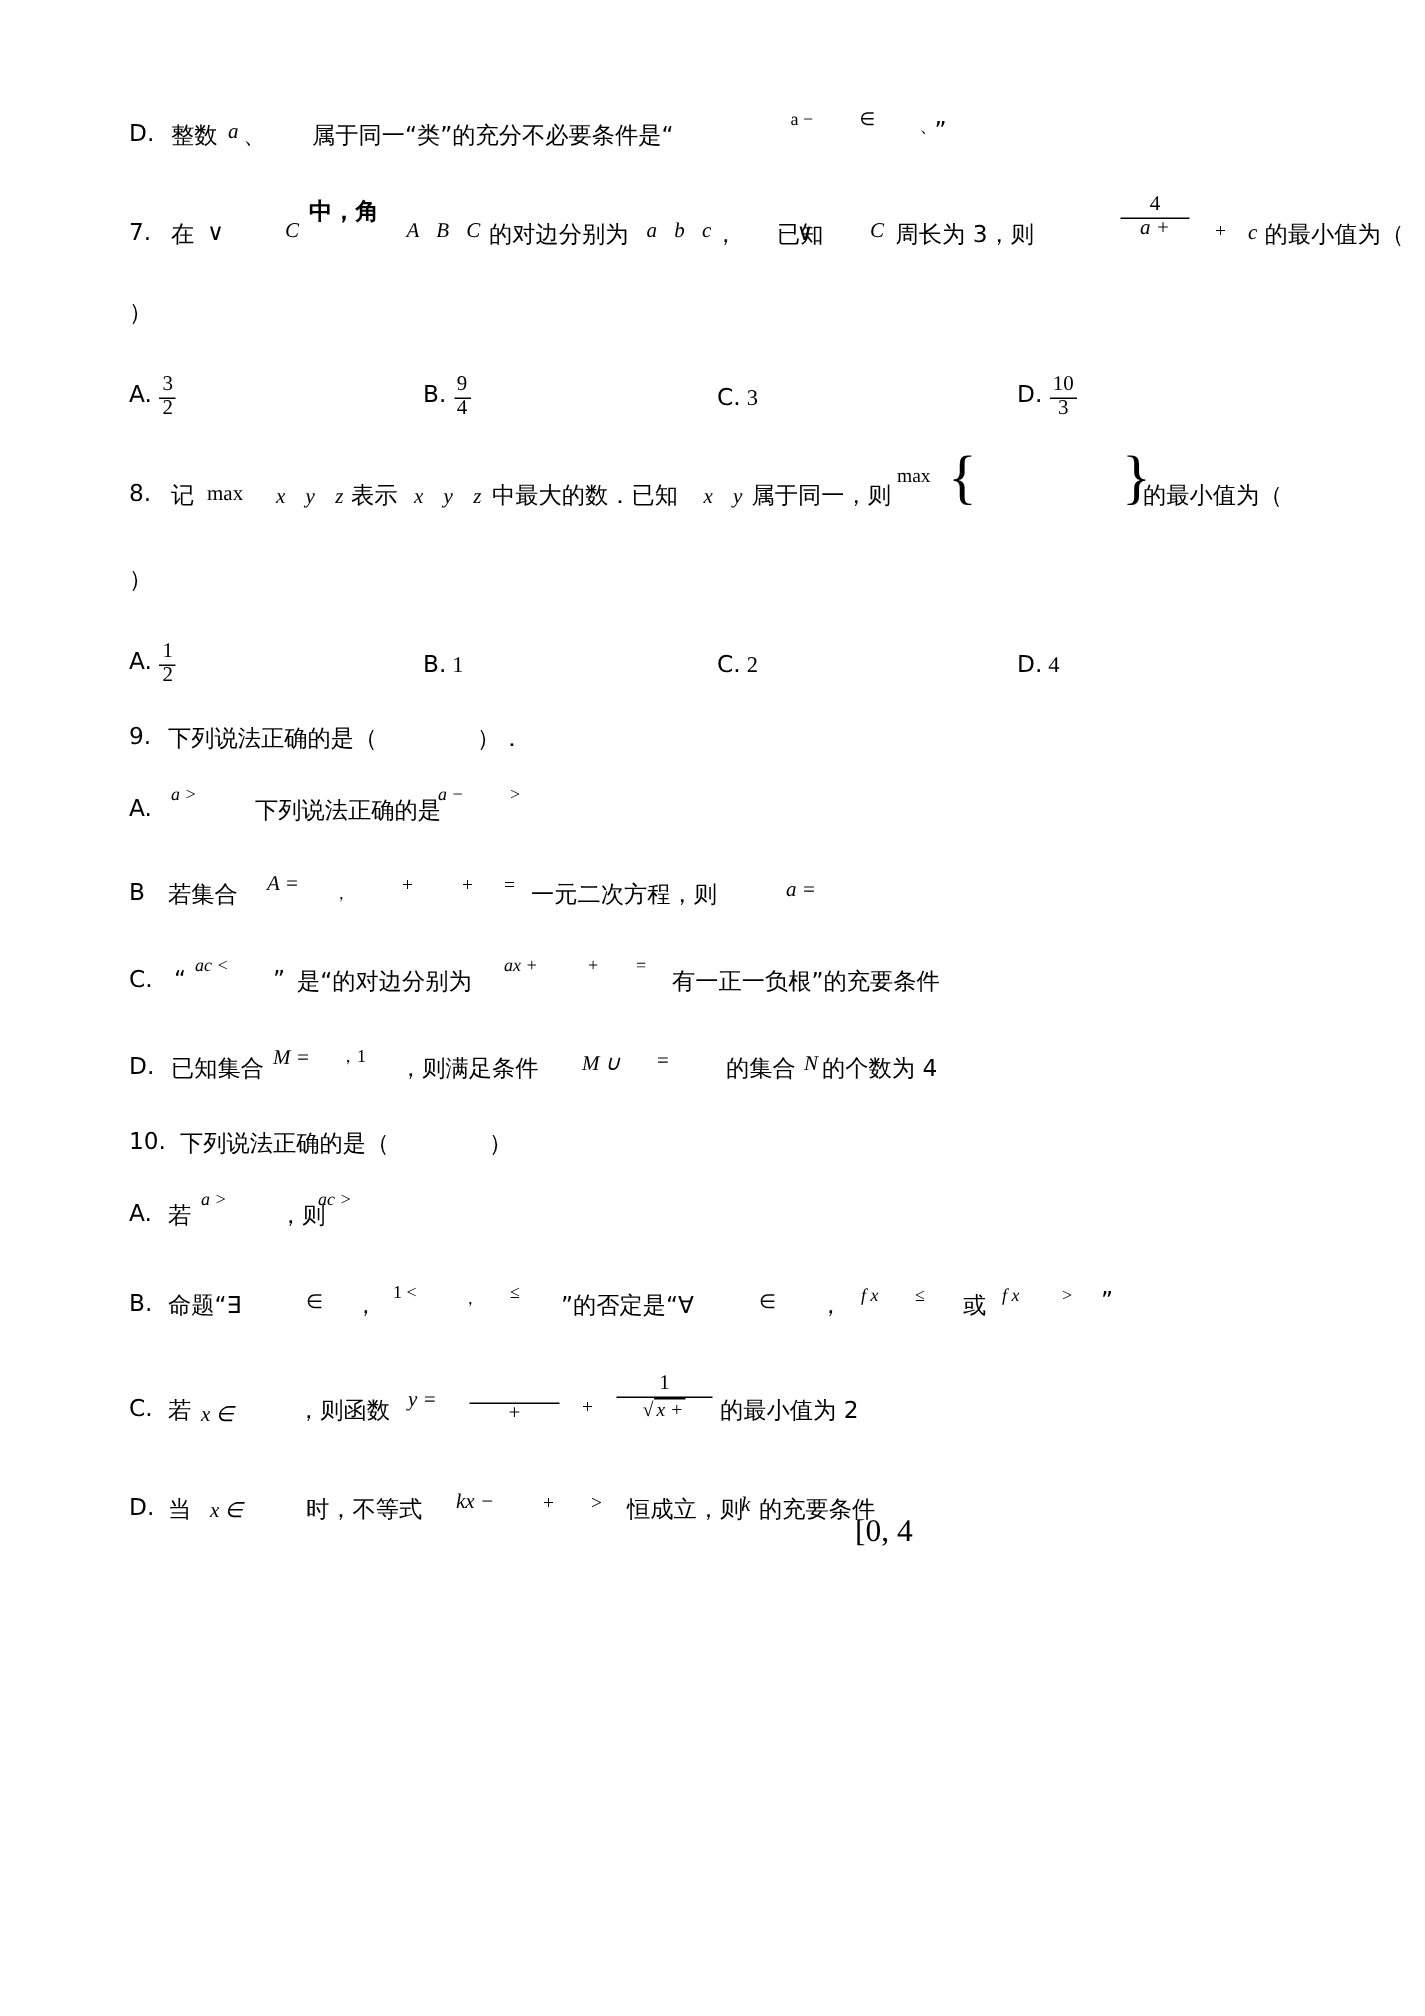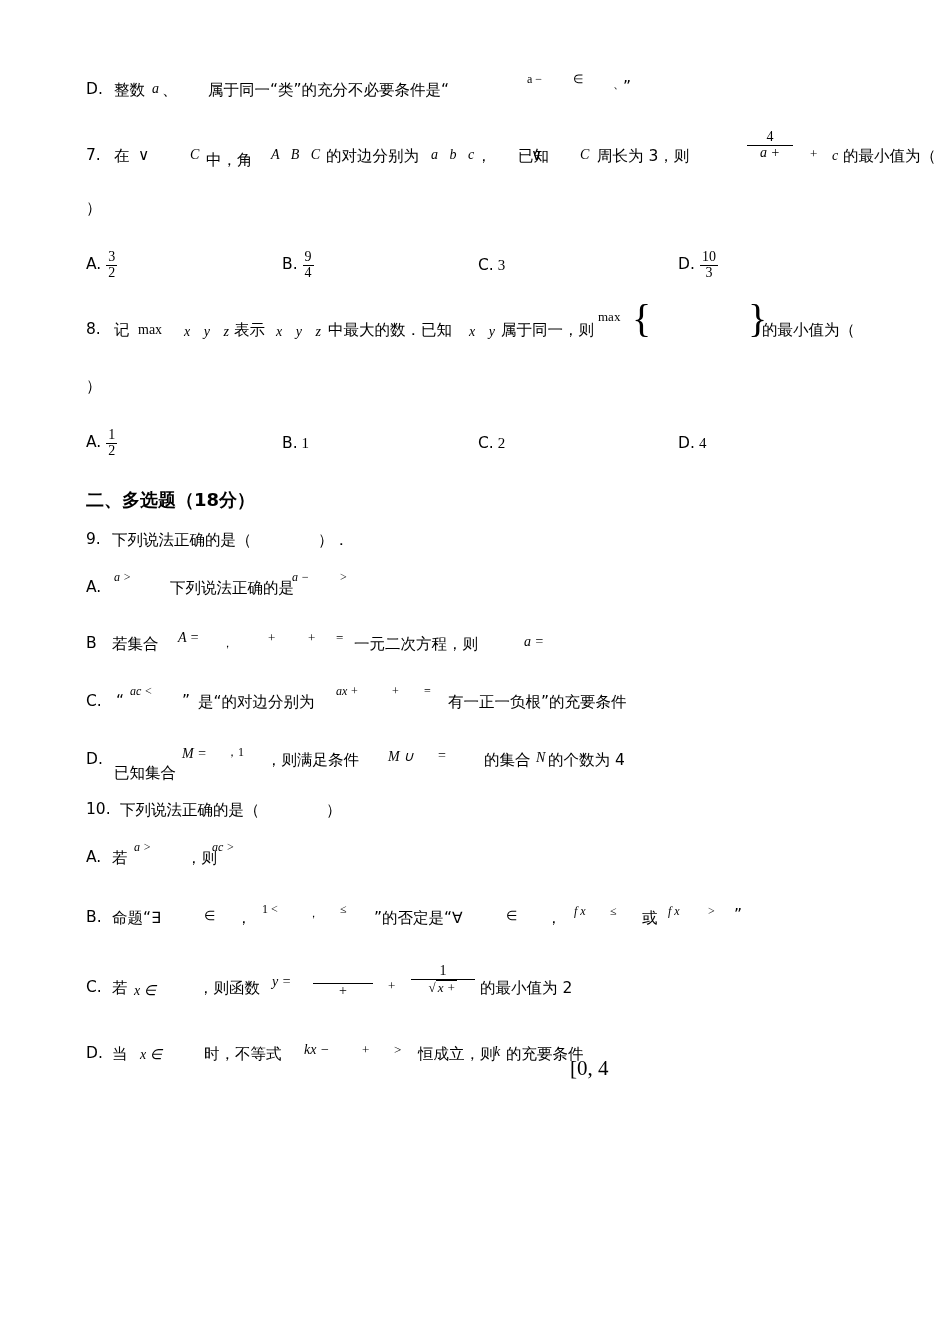--- a/index.html
+++ b/index.html
@@ -83,21 +83,21 @@
       <span class="abs mn" style="left:487px; top:8px; font-size:12px;">∈</span>
       <span class="abs mn" style="left:527px; top:12px; font-size:12px;">、</span>
       <span class="abs cn" style="left:537px; top:14px;">”</span>
     </div>
 
     <div class="row" style="height:54px;">
       <span class="abs cn" style="left:0px; top:22px;">7.</span>
       <span class="abs cn" style="left:28px; top:22px;">在</span>
       <span class="abs vee" style="left:52px; top:22px;">∨</span>
       <span class="abs mi" style="left:104px; top:23px;">C</span>
-      <span class="abs cn" style="left:120px; top:26px;">中，角</span>
+      <span class="abs cn" style="left:120px; top:7px;font-weight:bold;">中，角</span>
       <span class="abs mi" style="left:185px; top:23px; letter-spacing:4px;">A B C</span>
       <span class="abs cn" style="left:240px; top:22px;">的对边分别为</span>
       <span class="abs mi" style="left:345px; top:23px; letter-spacing:4px;">a b c</span>
       <span class="abs cn" style="left:390px; top:22px;">，</span>
       <span class="abs cn" style="left:432px; top:22px;">已知</span>
       <span class="abs vee" style="left:445px; top:22px;">∨</span>
       <span class="abs mi" style="left:494px; top:23px;">C</span>
       <span class="abs cn" style="left:511px; top:22px;">周长为 3，则</span>
 
       <span class="abs" style="left:660px; top:6px;">
@@ -181,23 +181,20 @@
       <span class="opt" style="left:392px; top:18px;">
         <span class="cn">C.</span>
         <span class="mn" style="font-size:15px;">2</span>
       </span>
       <span class="opt" style="left:592px; top:18px;">
         <span class="cn">D.</span>
         <span class="mn" style="font-size:15px;">4</span>
       </span>
     </div>
 
-    <div class="row" style="height:48px;">
-      <span class="abs heading" style="left:0px; top:14px;">二、多选题（18分）</span>
-    </div>
 
     <div class="row" style="height:38px;">
       <span class="abs cn" style="left:0px; top:8px;">9.</span>
       <span class="abs cn" style="left:26px; top:8px;">下列说法正确的是（</span>
       <span class="abs cn" style="left:232px; top:8px;">）．</span>
     </div>
 
     <div class="row" style="height:56px;">
       <span class="abs cn" style="left:0px; top:18px;">A.</span>
       <span class="abs mi" style="left:28px; top:10px; font-size:12px;">a &gt;</span>
@@ -225,21 +222,21 @@
       <span class="abs cn" style="left:96px; top:20px;">”</span>
       <span class="abs cn" style="left:112px; top:20px;">是“的对边分别为</span>
       <span class="abs mi" style="left:250px; top:12px; font-size:12px;">ax +</span>
       <span class="abs mn" style="left:306px; top:12px; font-size:12px;">+</span>
       <span class="abs mn" style="left:338px; top:12px; font-size:12px;">=</span>
       <span class="abs cn" style="left:362px; top:20px;">有一正一负根”的充要条件</span>
     </div>
 
     <div class="row" style="height:58px;">
       <span class="abs cn" style="left:0px; top:20px;">D.</span>
-      <span class="abs cn" style="left:28px; top:20px;margin-top:13px;">已知集合</span>
+      <span class="abs cn" style="left:28px; top:20px;">已知集合</span>
       <span class="abs mi" style="left:96px; top:16px;">M =</span>
       <span class="abs mn" style="left:140px; top:14px; font-size:12px;">，1</span>
       <span class="abs cn" style="left:180px; top:20px;">，则满足条件</span>
       <span class="abs mi" style="left:302px; top:18px;">M ∪</span>
       <span class="abs mn" style="left:352px; top:18px;">=</span>
       <span class="abs cn" style="left:398px; top:20px;">的集合</span>
       <span class="abs mi" style="left:450px; top:20px;">N</span>
       <span class="abs cn" style="left:462px; top:20px;">的个数为 4</span>
     </div>
 

